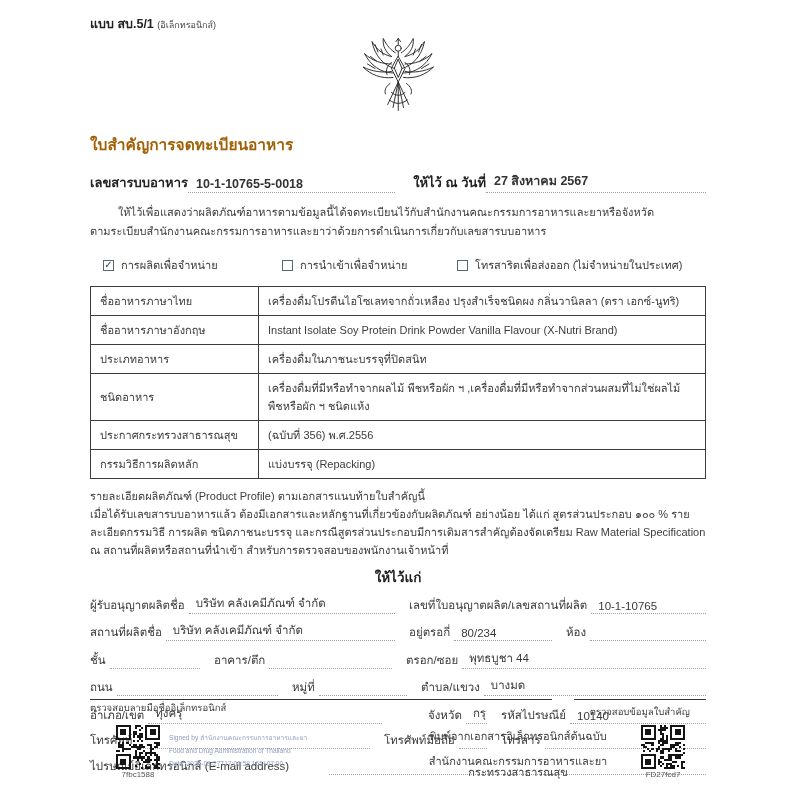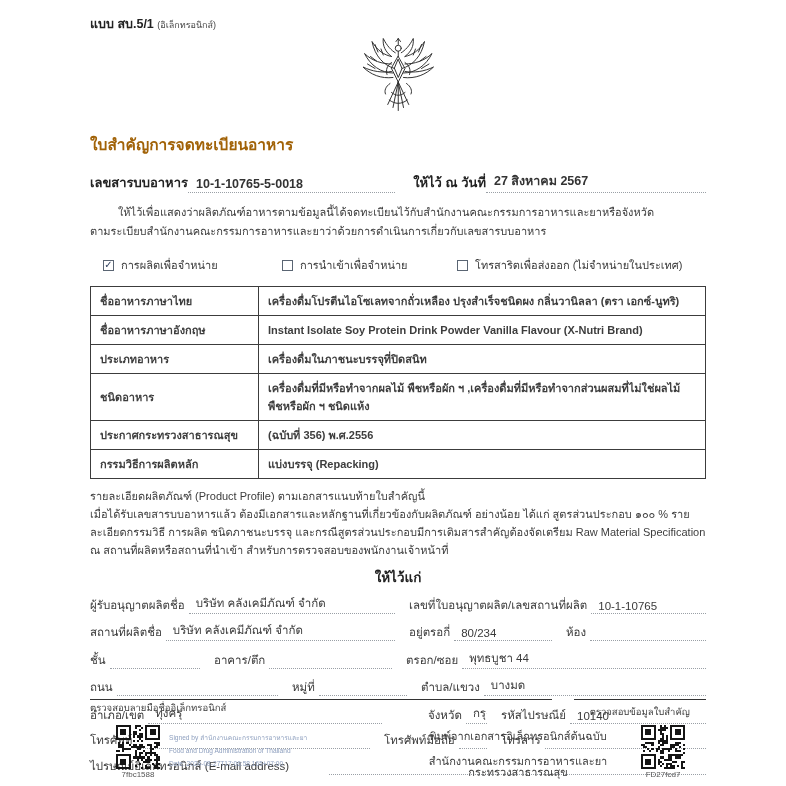--- a/index.html
+++ b/index.html
@@ -30,21 +30,21 @@
   
   .purpose-row { display:flex; margin-top:16px; font-size:11px; align-items:center; }
   .purpose-item { display:flex; align-items:center; }
   .purpose-item:nth-child(1){ margin-left:13px; width:179px; }
   .purpose-item:nth-child(2){ width:175px; }
   .cb { width:11px; height:11px; border:1px solid #5a6573; margin-right:7px;
     display:inline-flex; align-items:center; justify-content:center;
     font-size:10px; line-height:1; color:#30405e; font-weight:bold; flex:0 0 auto; }
 
   
-  table.product { width:100%; border-collapse:collapse; margin-top:12px;font-weight:bold; }
+  table.product { width:100%; border-collapse:collapse; margin-top:12px; }
   table.product td { border:1px solid #3c3c3c; font-size:11px; padding:5px 9px;
     height:26px; color:#3d3d3d; }
   td.tlabel { width:168px; }
 
   
   .notes { margin-top:9px; font-size:11px; line-height:1.62; color:#3d3d3d; }
 
   
   .grantee-heading { text-align:center; font-size:13.5px; font-weight:bold; color:#222; margin-top:6px; }
   .gform { margin-top:6px; font-size:11.5px; }

